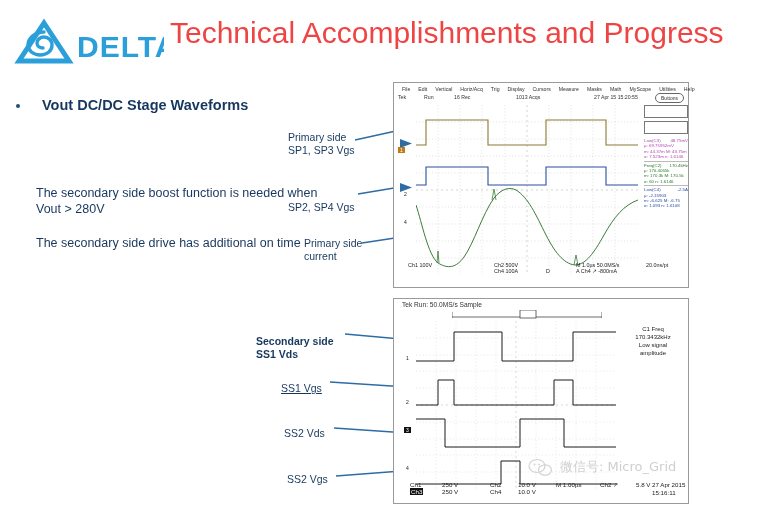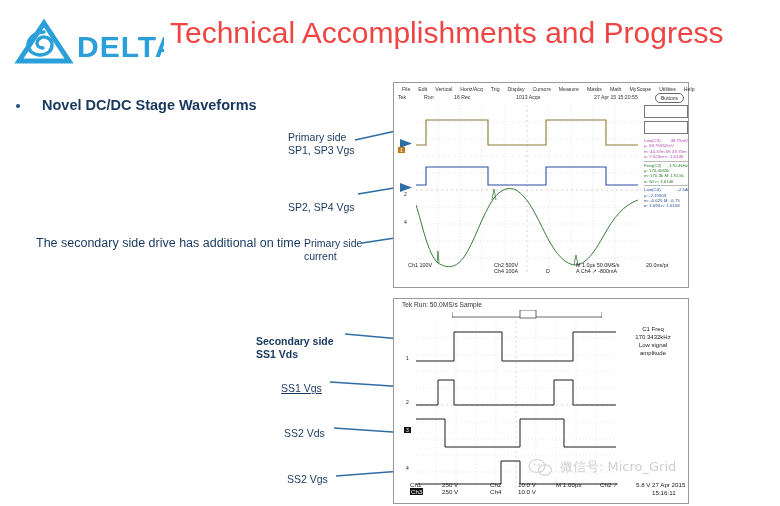--- a/index.html
+++ b/index.html
@@ -130,23 +130,24 @@
       <path d="M30 14 C20 14 14 21 14 27 C14 33 20 37 26 37 C33 37 38 33 38 27 C38 22 34 19 30 19 C26 19 23 22 23 25 C23 28 26 30 29 30" fill="none" stroke="#2b9fd9" stroke-width="3.4" stroke-linecap="round"></path>
       <text x="63" y="39" font-family="Liberation Sans, sans-serif" font-size="30" font-weight="bold" fill="#2b9fd9" letter-spacing="1">DELTA</text>
     </svg>
   </div>
 
   <div class="slide-title">Technical Accomplishments and Progress</div>
 
   <div class="bullet-row">
     <span class="bullet-dot"></span>
     <div class="bullet-head">
-      <div>Novel DC/DC Stage Waveforms</div>
-    </div>
-  </div>
+      <div>Vout DC/DC Stage Waveforms</div>
+    </div>
+  </div>
+  <div class="sub-para p1">The secondary side boost function is needed when Vout &gt; 280V</div>
   <div class="sub-para p2">The secondary side drive has additional on time</div>
 
   <div class="callout c1">
     <div>Primary side</div>
     <div>SP1, SP3 Vgs</div>
   </div>
   <div class="callout c2">
     <div>SP2, SP4 Vgs</div>
   </div>
   <div class="callout c3">

